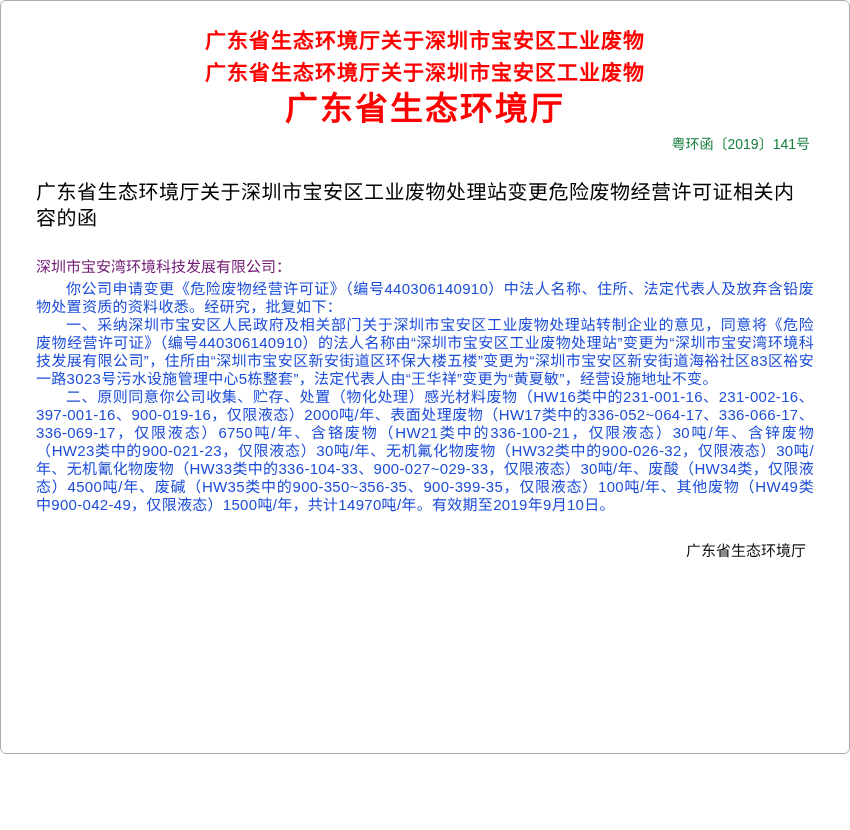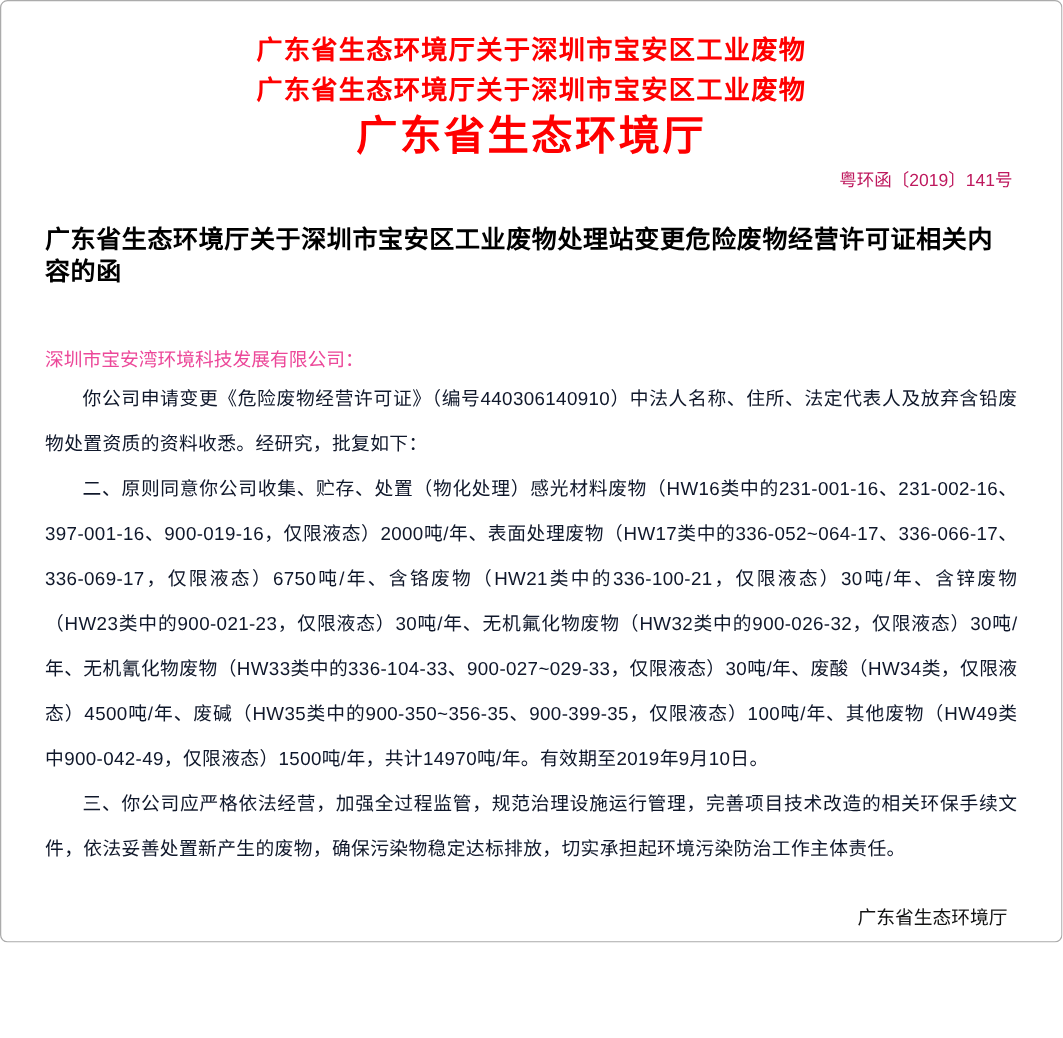--- a/index.html
+++ b/index.html
@@ -38,43 +38,43 @@
     text-align: center;
     letter-spacing: 2px;
     margin-top: 1px;
   }
   .doc-number {
     text-align: right;
     font-size: 14px;
     line-height: 18px;
     margin-top: 7px;
     padding-right: 4px;
-    color: #be185d;
+    color: #15803d;
   }
   .heading {
     font-size: 20px;
-    font-weight: bold;
+    font-weight: normal;
     line-height: 26px;
     margin-top: 26px;
     color: #000;
     letter-spacing: 0.5px;
   }
   .salutation {
     font-size: 15px;
     line-height: 27px;
-    margin-top: 44px;
-    color: #ec4899;
+    margin-top: 22px;
+    color: #701a75;
   }
   .body-para {
     font-size: 15px;
-    line-height: 36px;
+    line-height: 18px;
     margin: 0;
     text-indent: 2em;
     text-align: justify;
-    color: #0f172a;
+    color: #1d4ed8;
     letter-spacing: 0.3px;
   }
   .signature-block {
     text-align: right;
     margin-top: 22px;
     padding-right: 8px;
     font-size: 15px;
     line-height: 30px;
     color: #111;
   }
@@ -91,20 +91,20 @@
 
   <div class="agency-banner">广东省生态环境厅</div>
 
   <div class="doc-number">粤环函〔2019〕141号</div>
 
   <div class="heading">广东省生态环境厅关于深圳市宝安区工业废物处理站变更危险废物经营许可证相关内容的函</div>
 
   <div class="salutation">深圳市宝安湾环境科技发展有限公司：</div>
 
   <p class="body-para">你公司申请变更《危险废物经营许可证》（编号440306140910）中法人名称、住所、法定代表人及放弃含铅废物处置资质的资料收悉。经研究，批复如下：</p>
+  <p class="body-para">一、采纳深圳市宝安区人民政府及相关部门关于深圳市宝安区工业废物处理站转制企业的意见，同意将《危险废物经营许可证》（编号440306140910）的法人名称由“深圳市宝安区工业废物处理站”变更为“深圳市宝安湾环境科技发展有限公司”，住所由“深圳市宝安区新安街道区环保大楼五楼”变更为“深圳市宝安区新安街道海裕社区83区裕安一路3023号污水设施管理中心5栋整套”，法定代表人由“王华祥”变更为“黄夏敏”，经营设施地址不变。</p>
   <p class="body-para">二、原则同意你公司收集、贮存、处置（物化处理）感光材料废物（HW16类中的231-001-16、231-002-16、397-001-16、900-019-16，仅限液态）2000吨/年、表面处理废物（HW17类中的336-052~064-17、336-066-17、336-069-17，仅限液态）6750吨/年、含铬废物（HW21类中的336-100-21，仅限液态）30吨/年、含锌废物（HW23类中的900-021-23，仅限液态）30吨/年、无机氟化物废物（HW32类中的900-026-32，仅限液态）30吨/年、无机氰化物废物（HW33类中的336-104-33、900-027~029-33，仅限液态）30吨/年、废酸（HW34类，仅限液态）4500吨/年、废碱（HW35类中的900-350~356-35、900-399-35，仅限液态）100吨/年、其他废物（HW49类中900-042-49，仅限液态）1500吨/年，共计14970吨/年。有效期至2019年9月10日。</p>
-  <p class="body-para">三、你公司应严格依法经营，加强全过程监管，规范治理设施运行管理，完善项目技术改造的相关环保手续文件，依法妥善处置新产生的废物，确保污染物稳定达标排放，切实承担起环境污染防治工作主体责任。</p>
 
   <div class="signature-block">
     <div>广东省生态环境厅</div>
   </div>
 
 </div>
 
 </body></html>

